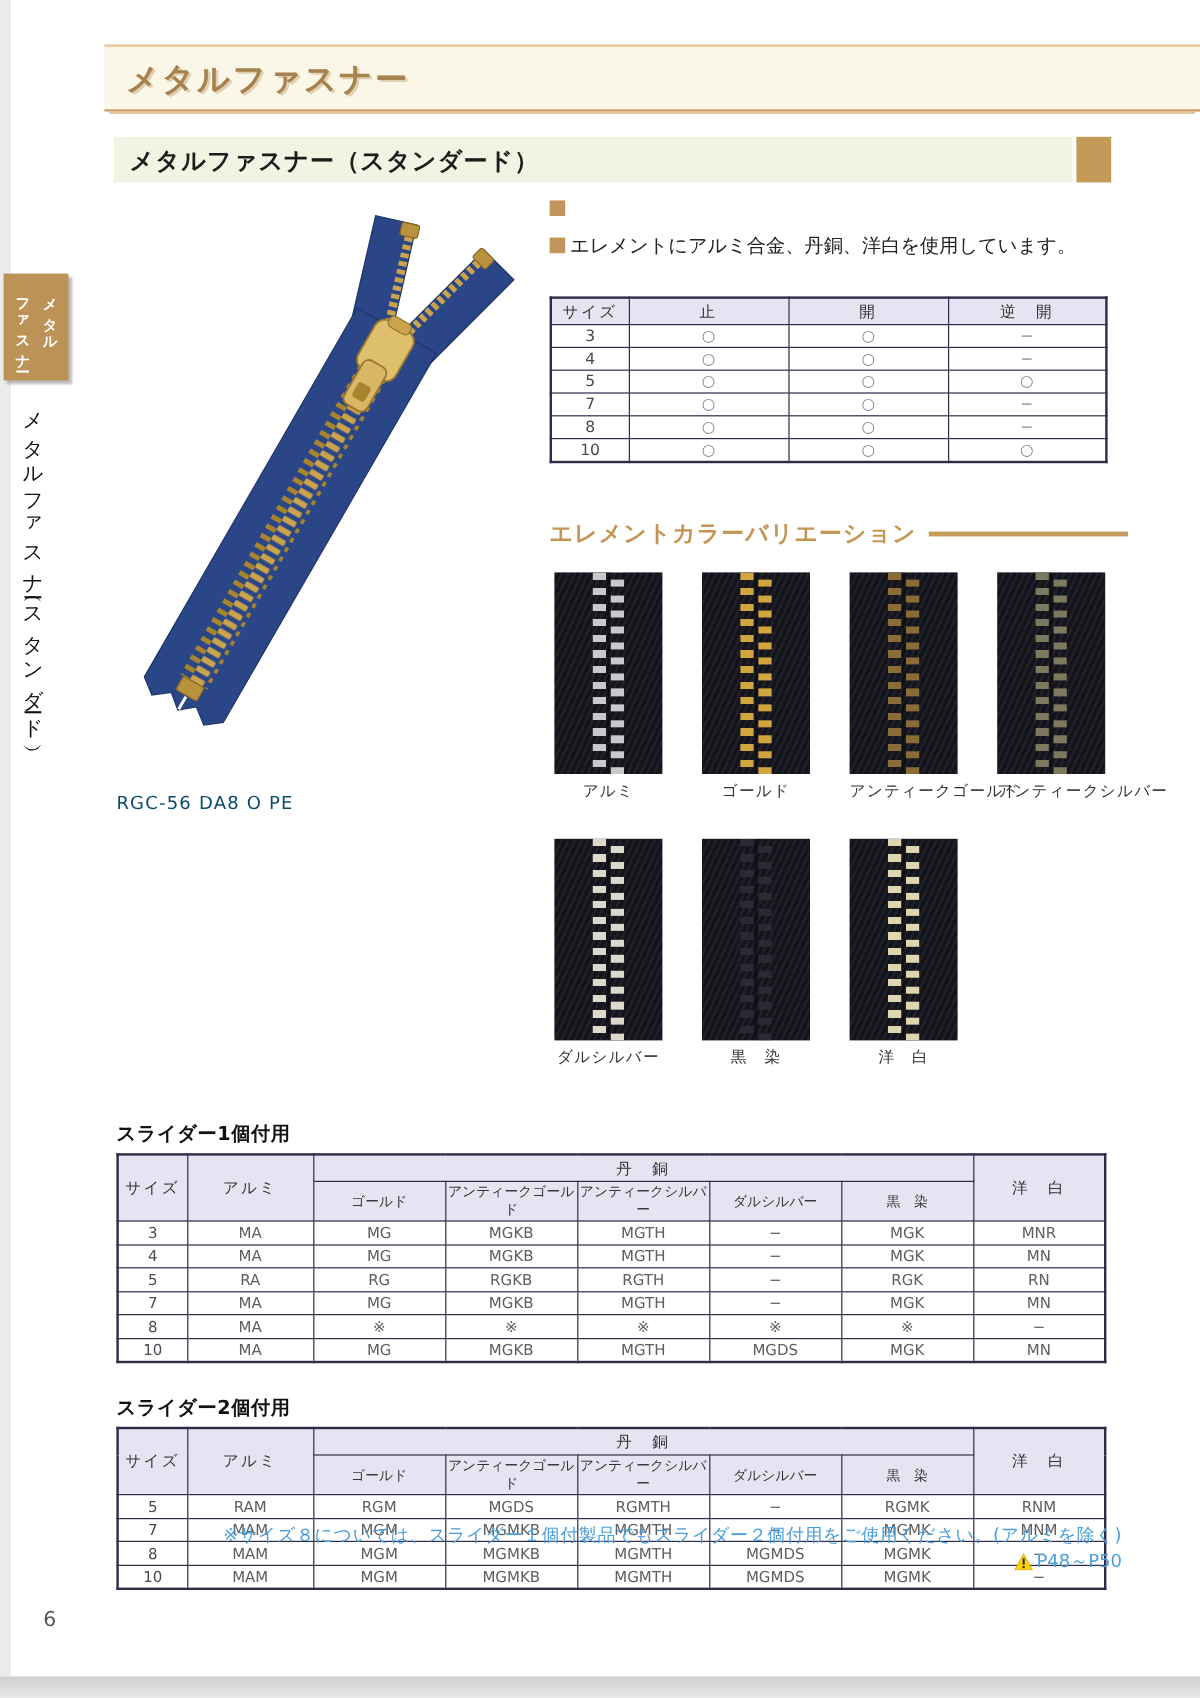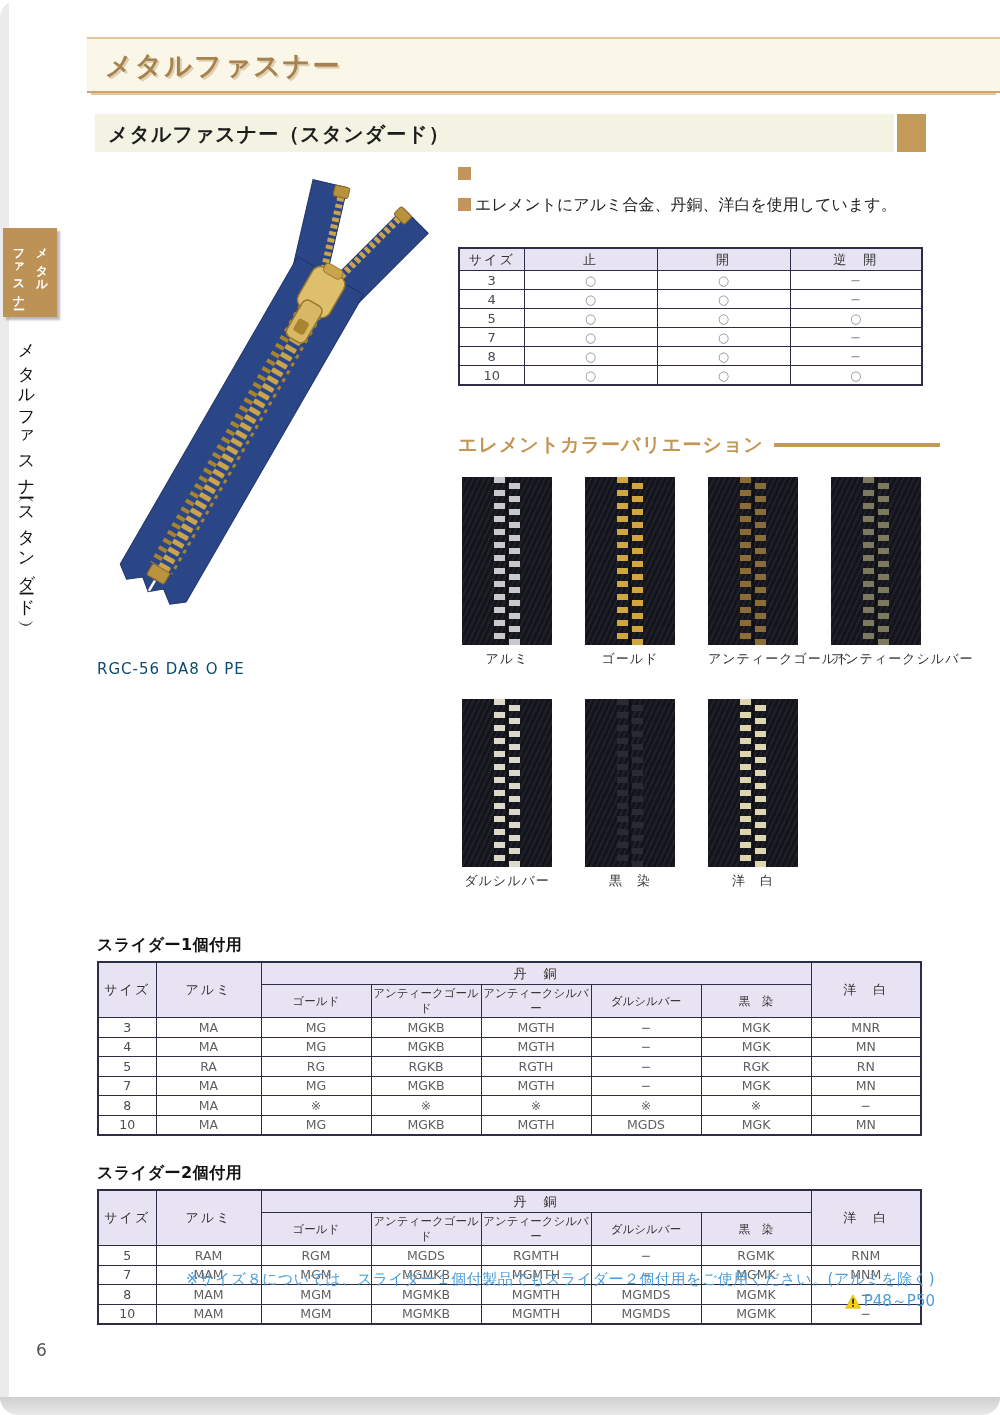--- a/index.html
+++ b/index.html
@@ -1,17 +1,17 @@
 <!DOCTYPE html>
 <html><head>
 <meta charset="utf-8">
 <style>
   html,body { margin:0; padding:0; background:#fff; }
   body { font-family:"DejaVu Sans","Liberation Sans",sans-serif; }
-  .page { position:relative; width:1000px; height:1415px; background:#ffffff; overflow:hidden;border-radius:18px; }
+  .page { position:relative; width:1000px; height:1415px; background:#ffffff; overflow:hidden; }
 
   .left-strip { position:absolute; left:0; top:0; width:9px; height:1397px; background:#ebebeb; }
   .bottom-strip { position:absolute; left:0; top:1397px; width:1000px; height:18px;
                   background:linear-gradient(#cfcfcf,#e9e9e9); }
 
   
   .top-band { position:absolute; left:87px; top:37px; width:913px; height:52px;
               background:#fbf7e8; border-top:2px solid #e3c79c; border-bottom:2px solid #cda36e;
               box-shadow:0 6px 0 -4px #e3c79c; }
   .top-title { display:inline-block; margin:9px 0 0 18px; font-size:27px; font-weight:bold;

